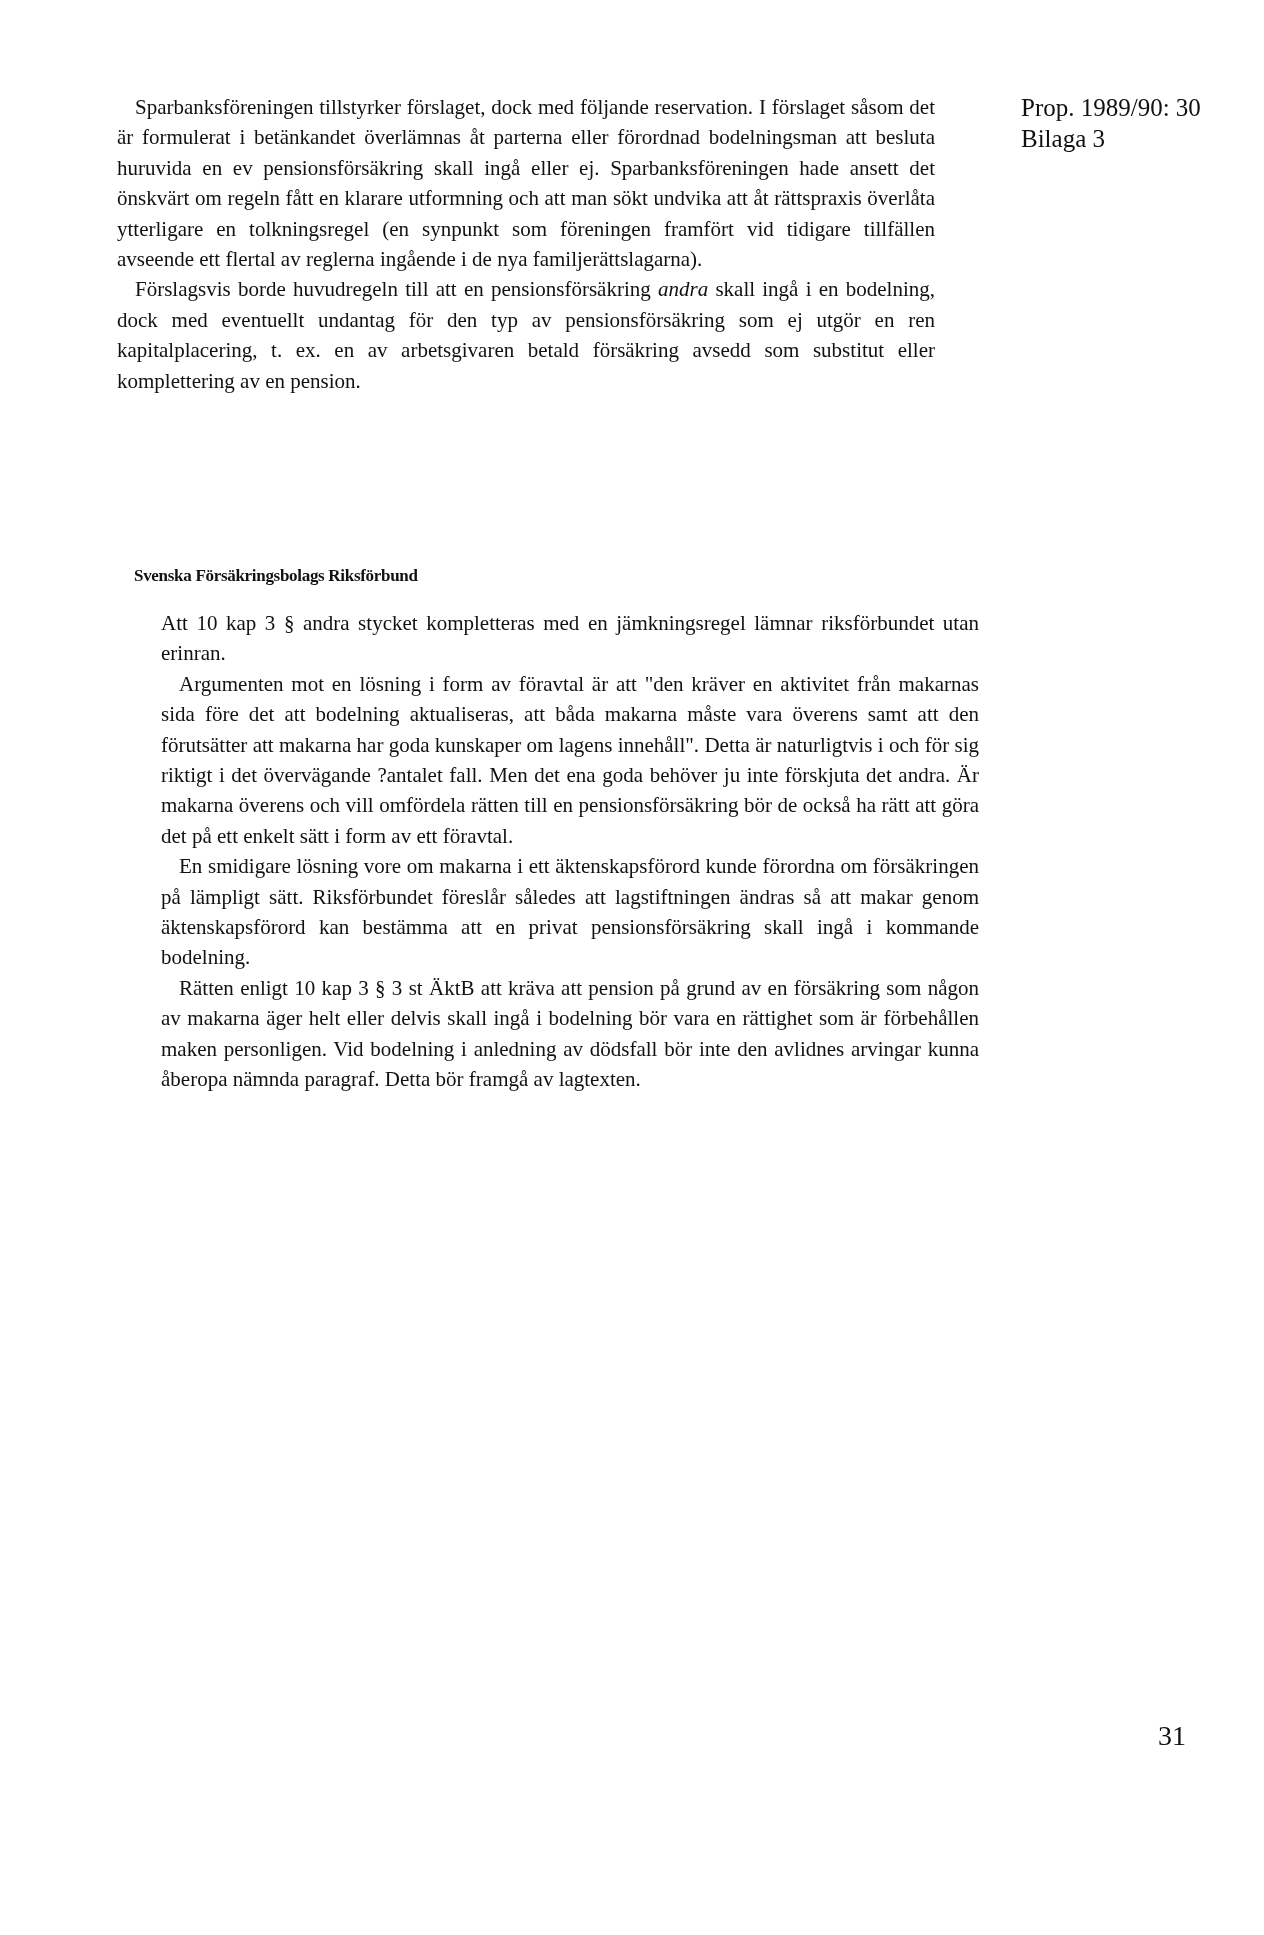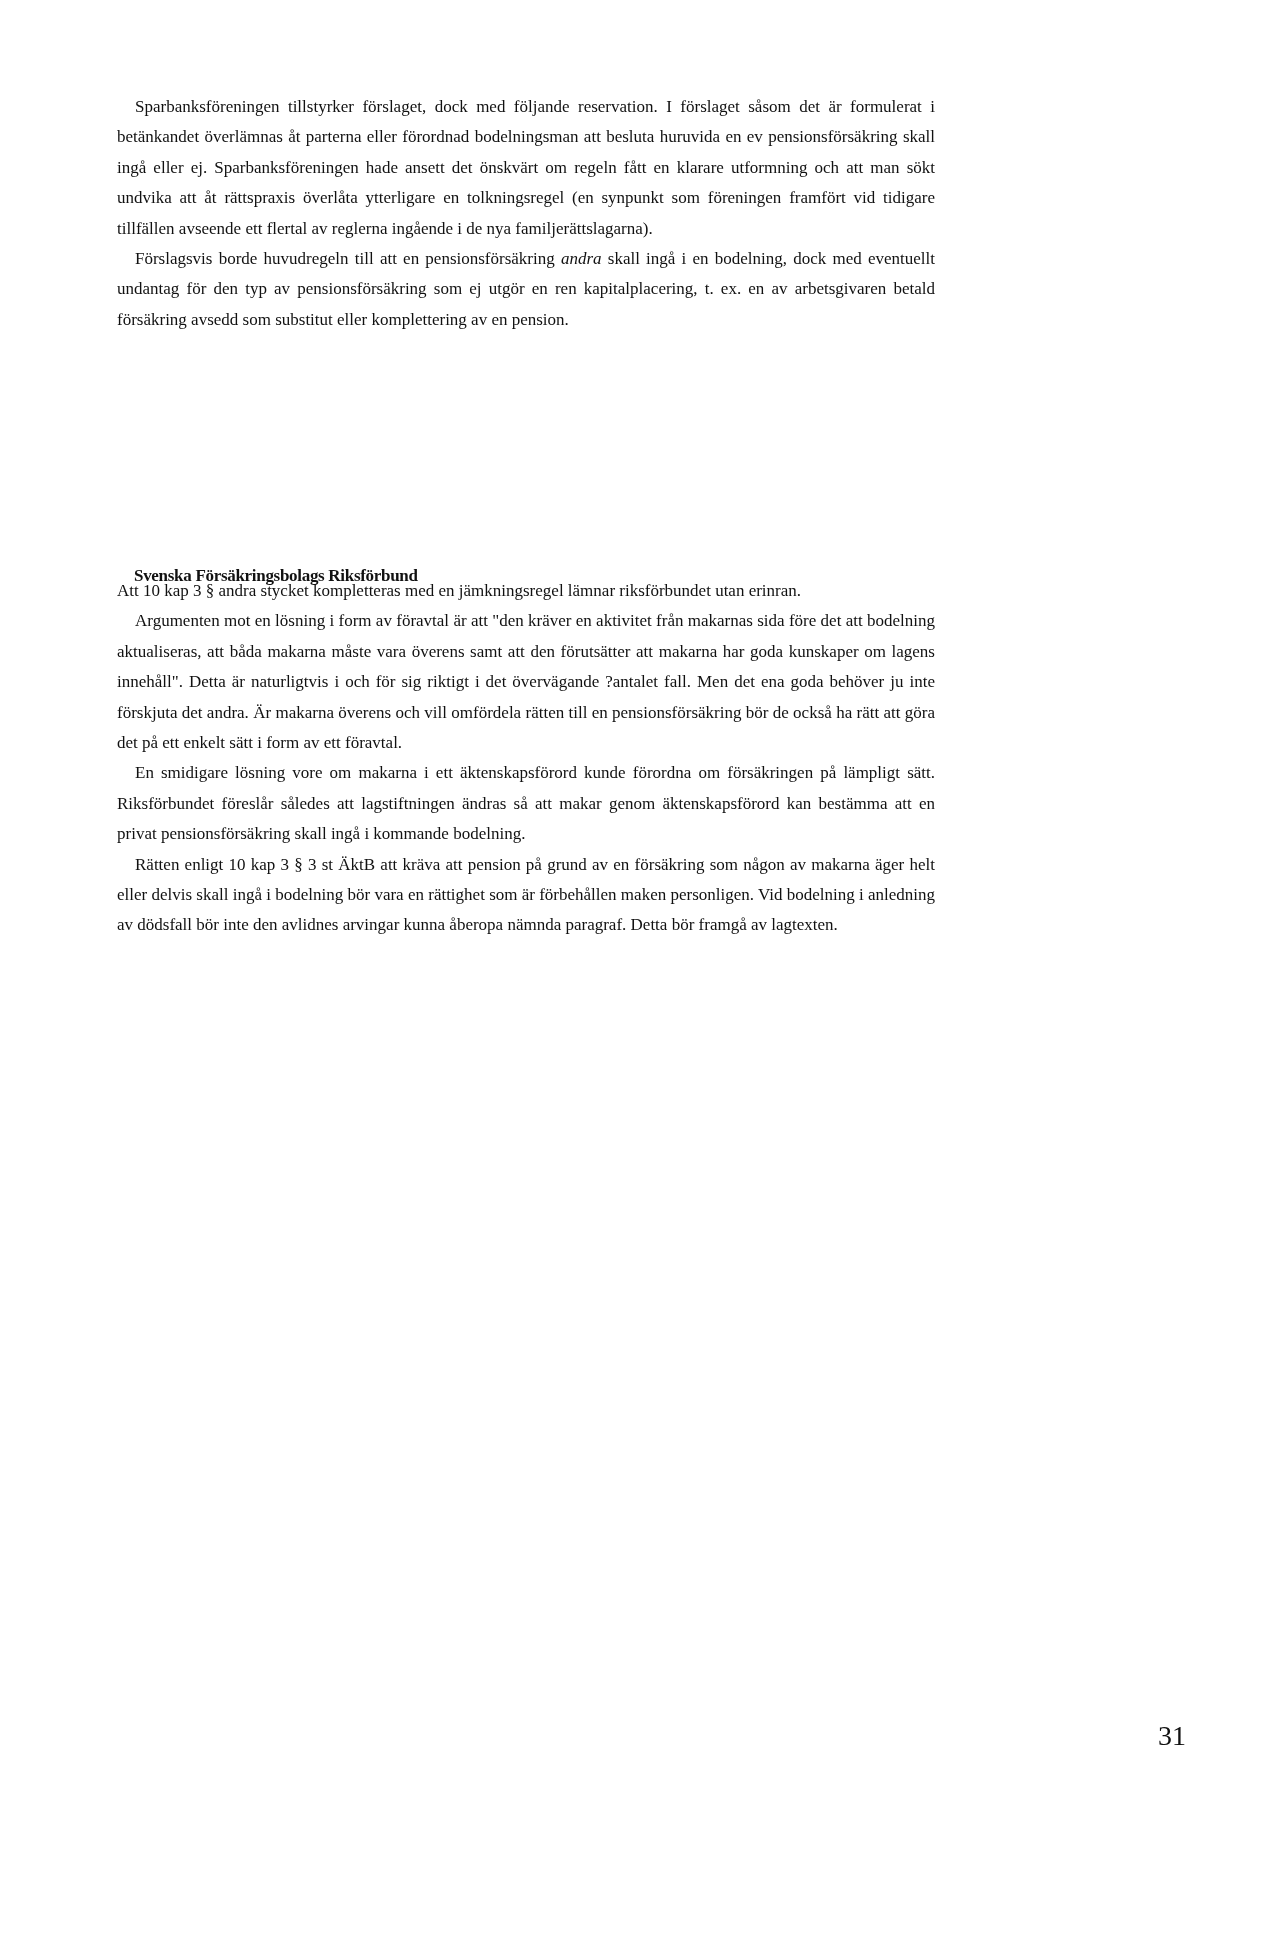--- a/index.html
+++ b/index.html
@@ -1,34 +1,38 @@
 <!DOCTYPE html>
 <html><head>
 <meta charset="utf-8">
 <style>
   html, body { margin: 0; padding: 0; background: #ffffff; }
   body { width: 1264px; height: 1935px; position: relative; overflow: hidden;
          font-family: "Liberation Serif", "DejaVu Serif", serif; color: #111; }
   .page { position: absolute; left: 0; top: 0; width: 1264px; height: 1935px; }
   .col { position: absolute; left: 117px; top: 92px; width: 818px;
-         font-size: 17px; line-height: 30.4px; text-align: justify; hyphens: manual; }
+         font-size: 21px; line-height: 30.4px; text-align: justify; hyphens: manual; }
   .col p { margin: 0; text-indent: 0; }
   .col p.ind { text-indent: 18px; }
   .side { position: absolute; left: 1021px; top: 92px; font-size: 25px; line-height: 31px; }
   .heading { position: absolute; left: 134px; top: 566px; font-weight: bold; font-size: 17px;
              letter-spacing: -0.3px; }
-  .sec2 { top: 576px; }
+  .sec2 { top: 608px; margin-left: 44px; }
   .pagenum { position: absolute; left: 1158px; top: 1720px; font-size: 28px; }
   em { font-style: italic; }
 </style>
 </head>
 <body>
 
 <div class="page">
 
+  <div class="side">
+    <div>Prop. 1989/90: 30</div>
+    <div>Bilaga 3</div>
+  </div>
 
   <div class="col">
     <p class="ind">Sparbanksföreningen tillstyrker förslaget, dock med följande reservation. I förslaget såsom det är formulerat i betänkandet överlämnas åt parterna eller förordnad bodelningsman att besluta huruvida en ev pensionsförsäkring skall ingå eller ej. Sparbanksföreningen hade ansett det önskvärt om regeln fått en klarare utformning och att man sökt undvika att åt rättspraxis överlåta ytterligare en tolkningsregel (en synpunkt som föreningen framfört vid tidigare tillfällen avseende ett flertal av reglerna ingående i de nya familjerättslagarna).</p>
     <p class="ind"><span>Förslagsvis borde huvudregeln till att en pensionsförsäkring </span><em>andra</em><span> skall ingå i en bodelning, dock med eventuellt undantag för den typ av pensionsförsäkring som ej utgör en ren kapitalplacering, t. ex. en av arbetsgivaren betald försäkring avsedd som substitut eller komplettering av en pension.</span></p>
   </div>
 
   <div class="heading">Svenska Försäkringsbolags Riksförbund</div>
 
   <div class="col sec2">
     <p>Att 10 kap 3 § andra stycket kompletteras med en jämkningsregel lämnar riksförbundet utan erinran.</p>

